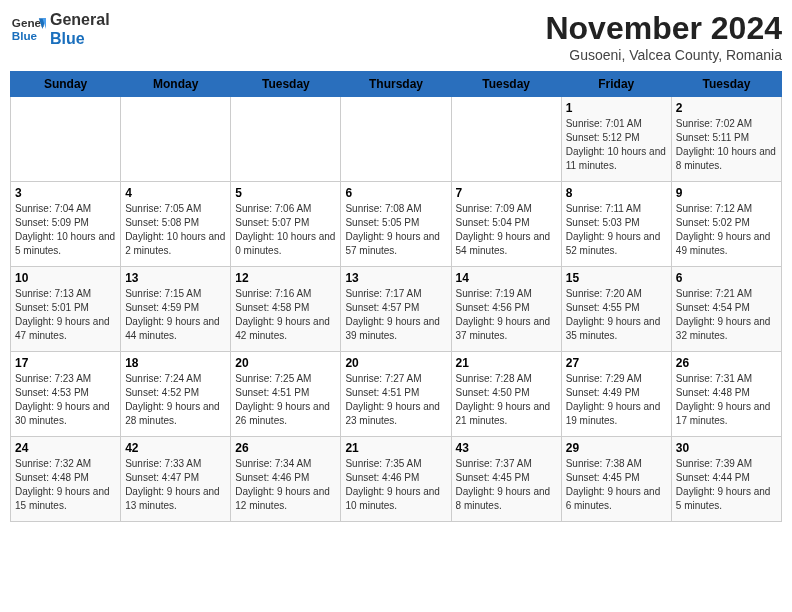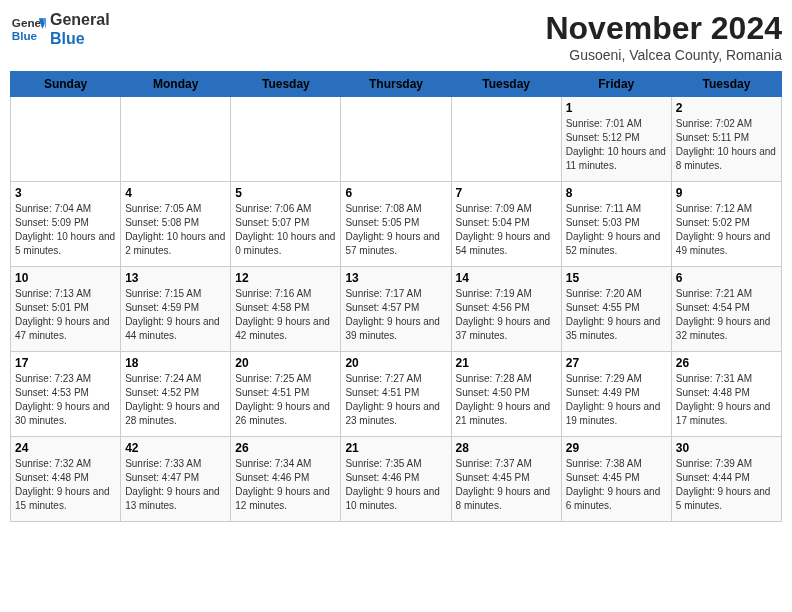--- a/index.html
+++ b/index.html
@@ -237,21 +237,21 @@
         </td>
         <td>
           <span class="day-num">26</span>
           <div class="day-info">Sunrise: 7:34 AM<br>Sunset: 4:46 PM<br>Daylight: 9 hours and 12 minutes.</div>
         </td>
         <td>
           <span class="day-num">21</span>
           <div class="day-info">Sunrise: 7:35 AM<br>Sunset: 4:46 PM<br>Daylight: 9 hours and 10 minutes.</div>
         </td>
         <td>
-          <span class="day-num">28</span>
+          <span class="day-num">43</span>
           <div class="day-info">Sunrise: 7:37 AM<br>Sunset: 4:45 PM<br>Daylight: 9 hours and 8 minutes.</div>
         </td>
         <td>
           <span class="day-num">29</span>
           <div class="day-info">Sunrise: 7:38 AM<br>Sunset: 4:45 PM<br>Daylight: 9 hours and 6 minutes.</div>
         </td>
         <td>
           <span class="day-num">30</span>
           <div class="day-info">Sunrise: 7:39 AM<br>Sunset: 4:44 PM<br>Daylight: 9 hours and 5 minutes.</div>
         </td>

